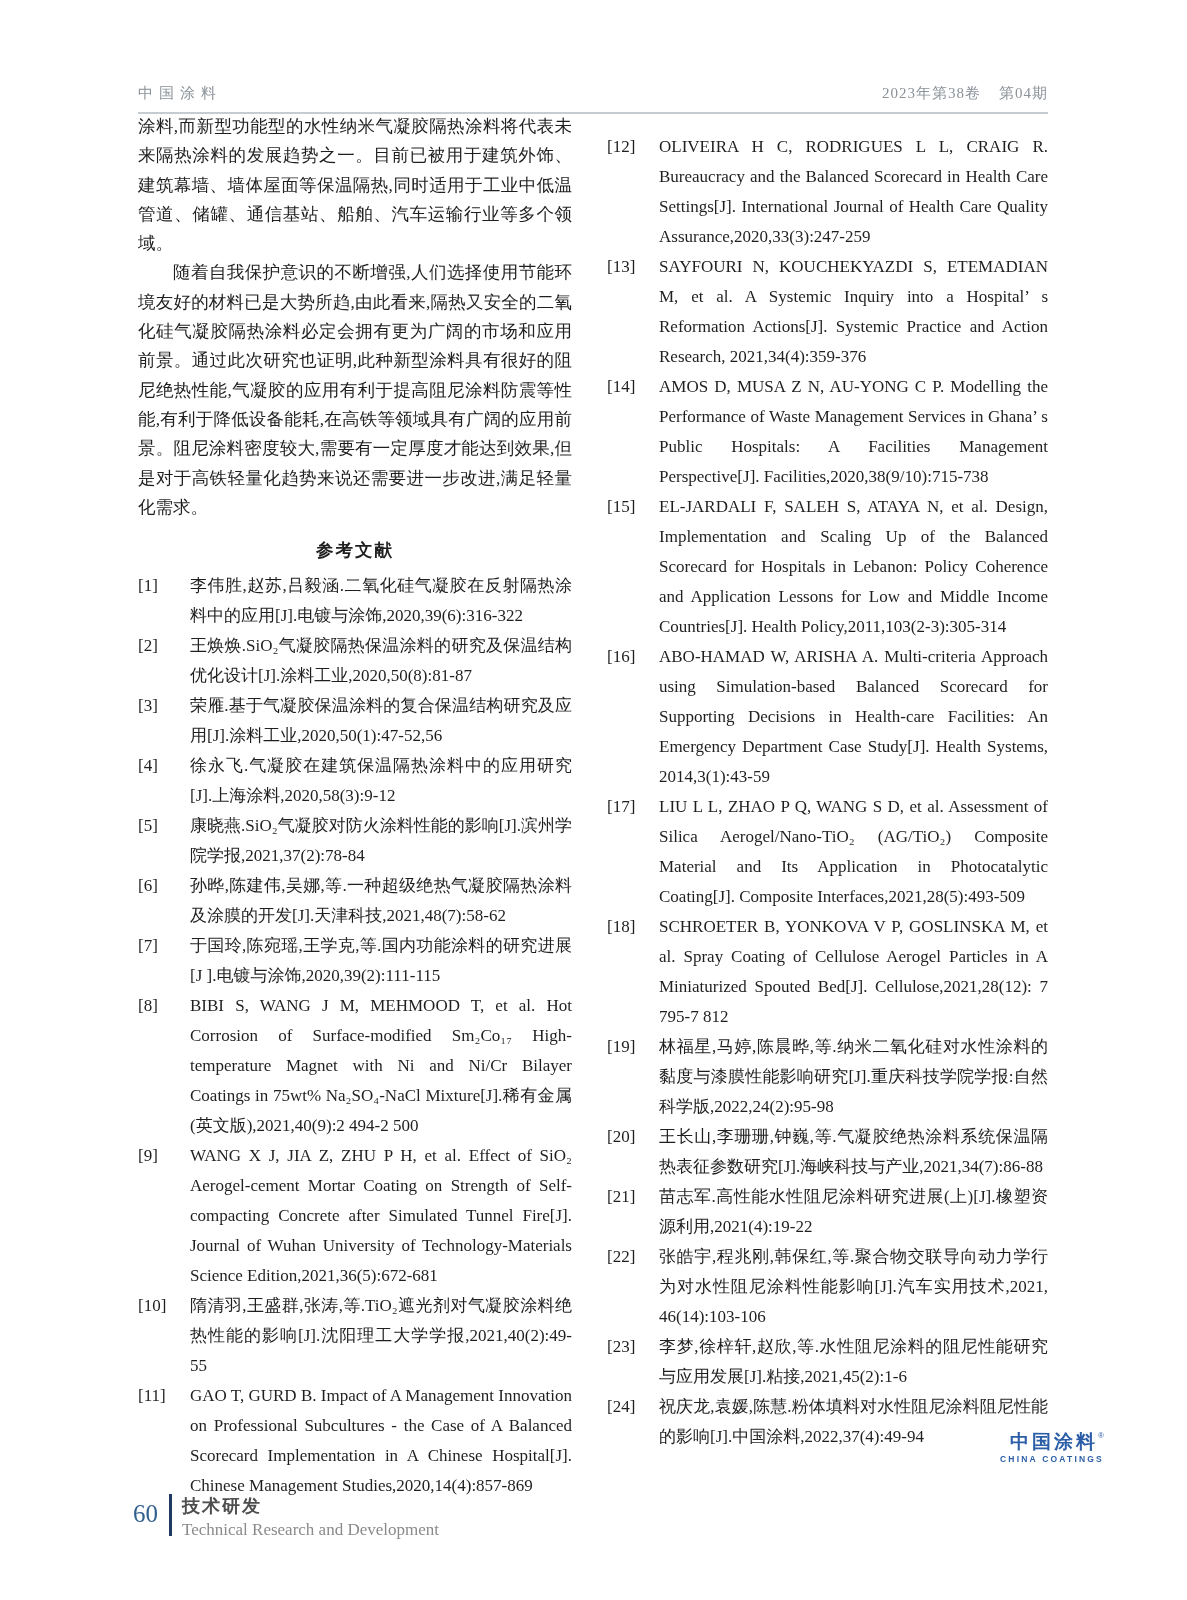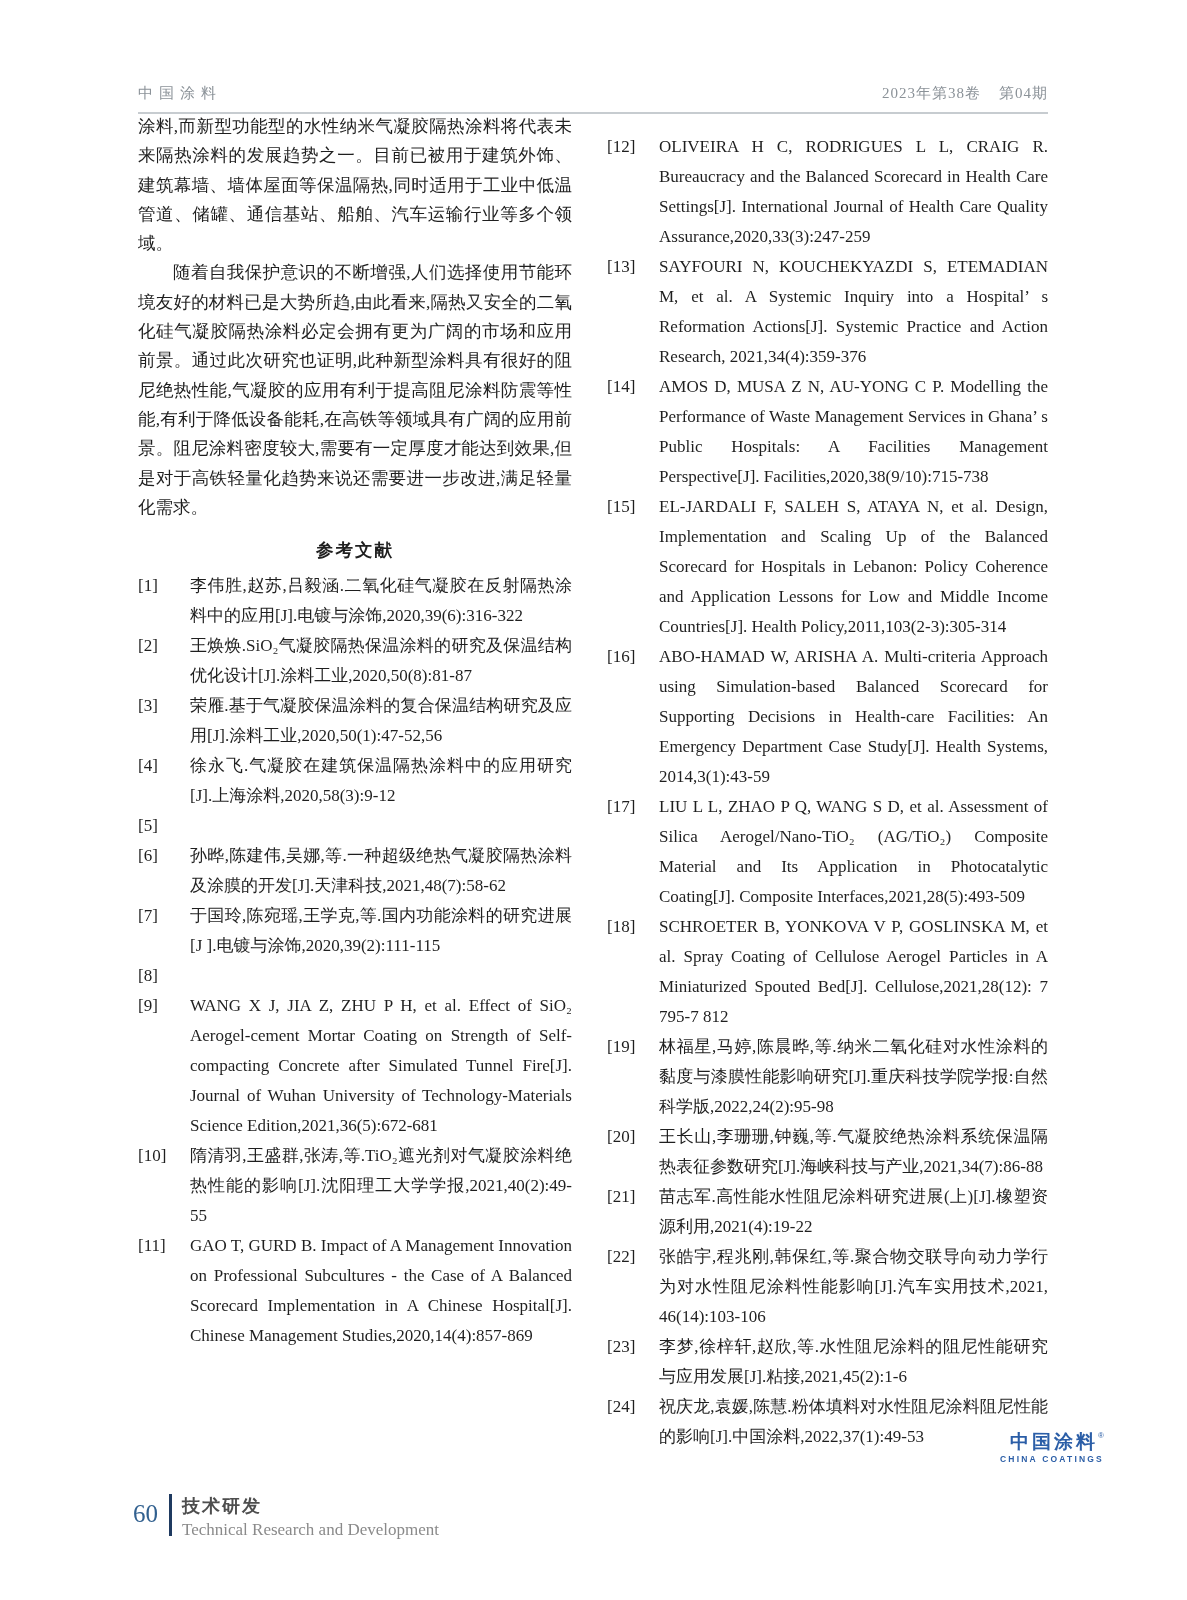--- a/index.html
+++ b/index.html
@@ -118,31 +118,33 @@
         <div class="ref-item">
             <span class="ref-num">[3]</span>
             <span class="ref-text">荣雁.基于气凝胶保温涂料的复合保温结构研究及应用[J].涂料工业,2020,50(1):47-52,56</span>
           </div>
         <div class="ref-item">
             <span class="ref-num">[4]</span>
             <span class="ref-text">徐永飞.气凝胶在建筑保温隔热涂料中的应用研究[J].上海涂料,2020,58(3):9-12</span>
           </div>
         <div class="ref-item">
             <span class="ref-num">[5]</span>
+            <span class="ref-text">康晓燕.SiO₂气凝胶对防火涂料性能的影响[J].滨州学院学报,2021,37(2):78-84</span>
           </div>
         <div class="ref-item">
             <span class="ref-num">[6]</span>
             <span class="ref-text">孙晔,陈建伟,吴娜,等.一种超级绝热气凝胶隔热涂料及涂膜的开发[J].天津科技,2021,48(7):58-62</span>
           </div>
         <div class="ref-item">
             <span class="ref-num">[7]</span>
             <span class="ref-text">于国玲,陈宛瑶,王学克,等.国内功能涂料的研究进展[J ].电镀与涂饰,2020,39(2):111-115</span>
           </div>
         <div class="ref-item">
             <span class="ref-num">[8]</span>
+            <span class="ref-text">BIBI S, WANG J M, MEHMOOD T, et al. Hot Corrosion of Surface-modified Sm₂Co₁₇ High-temperature Magnet with Ni and Ni/Cr Bilayer Coatings in 75wt% Na₂SO₄-NaCl Mixture[J].稀有金属(英文版),2021,40(9):2 494-2 500</span>
           </div>
         <div class="ref-item">
             <span class="ref-num">[9]</span>
             <span class="ref-text">WANG X J, JIA Z, ZHU P H, et al. Effect of SiO₂ Aerogel-cement Mortar Coating on Strength of Self-compacting Concrete after Simulated Tunnel Fire[J]. Journal of Wuhan University of Technology-Materials Science Edition,2021,36(5):672-681</span>
           </div>
         <div class="ref-item">
             <span class="ref-num">[10]</span>
             <span class="ref-text">隋清羽,王盛群,张涛,等.TiO₂遮光剂对气凝胶涂料绝热性能的影响[J].沈阳理工大学学报,2021,40(2):49-55</span>
           </div>
         <div class="ref-item">
@@ -197,21 +199,21 @@
         <div class="ref-item">
             <span class="ref-num">[22]</span>
             <span class="ref-text">张皓宇,程兆刚,韩保红,等.聚合物交联导向动力学行为对水性阻尼涂料性能影响[J].汽车实用技术,2021, 46(14):103-106</span>
           </div>
         <div class="ref-item">
             <span class="ref-num">[23]</span>
             <span class="ref-text">李梦,徐梓轩,赵欣,等.水性阻尼涂料的阻尼性能研究与应用发展[J].粘接,2021,45(2):1-6</span>
           </div>
         <div class="ref-item">
             <span class="ref-num">[24]</span>
-            <span class="ref-text">祝庆龙,袁媛,陈慧.粉体填料对水性阻尼涂料阻尼性能的影响[J].中国涂料,2022,37(1):49-53</span>
+            <span class="ref-text">祝庆龙,袁媛,陈慧.粉体填料对水性阻尼涂料阻尼性能的影响[J].中国涂料,2022,37(4):49-94</span>
           </div>
       </div>
     </div>
 
   </div>
 
   <div class="brand-logo">
     <div>
       <span class="logo-text">中国涂料</span><span class="logo-mark">®</span>
     </div>

